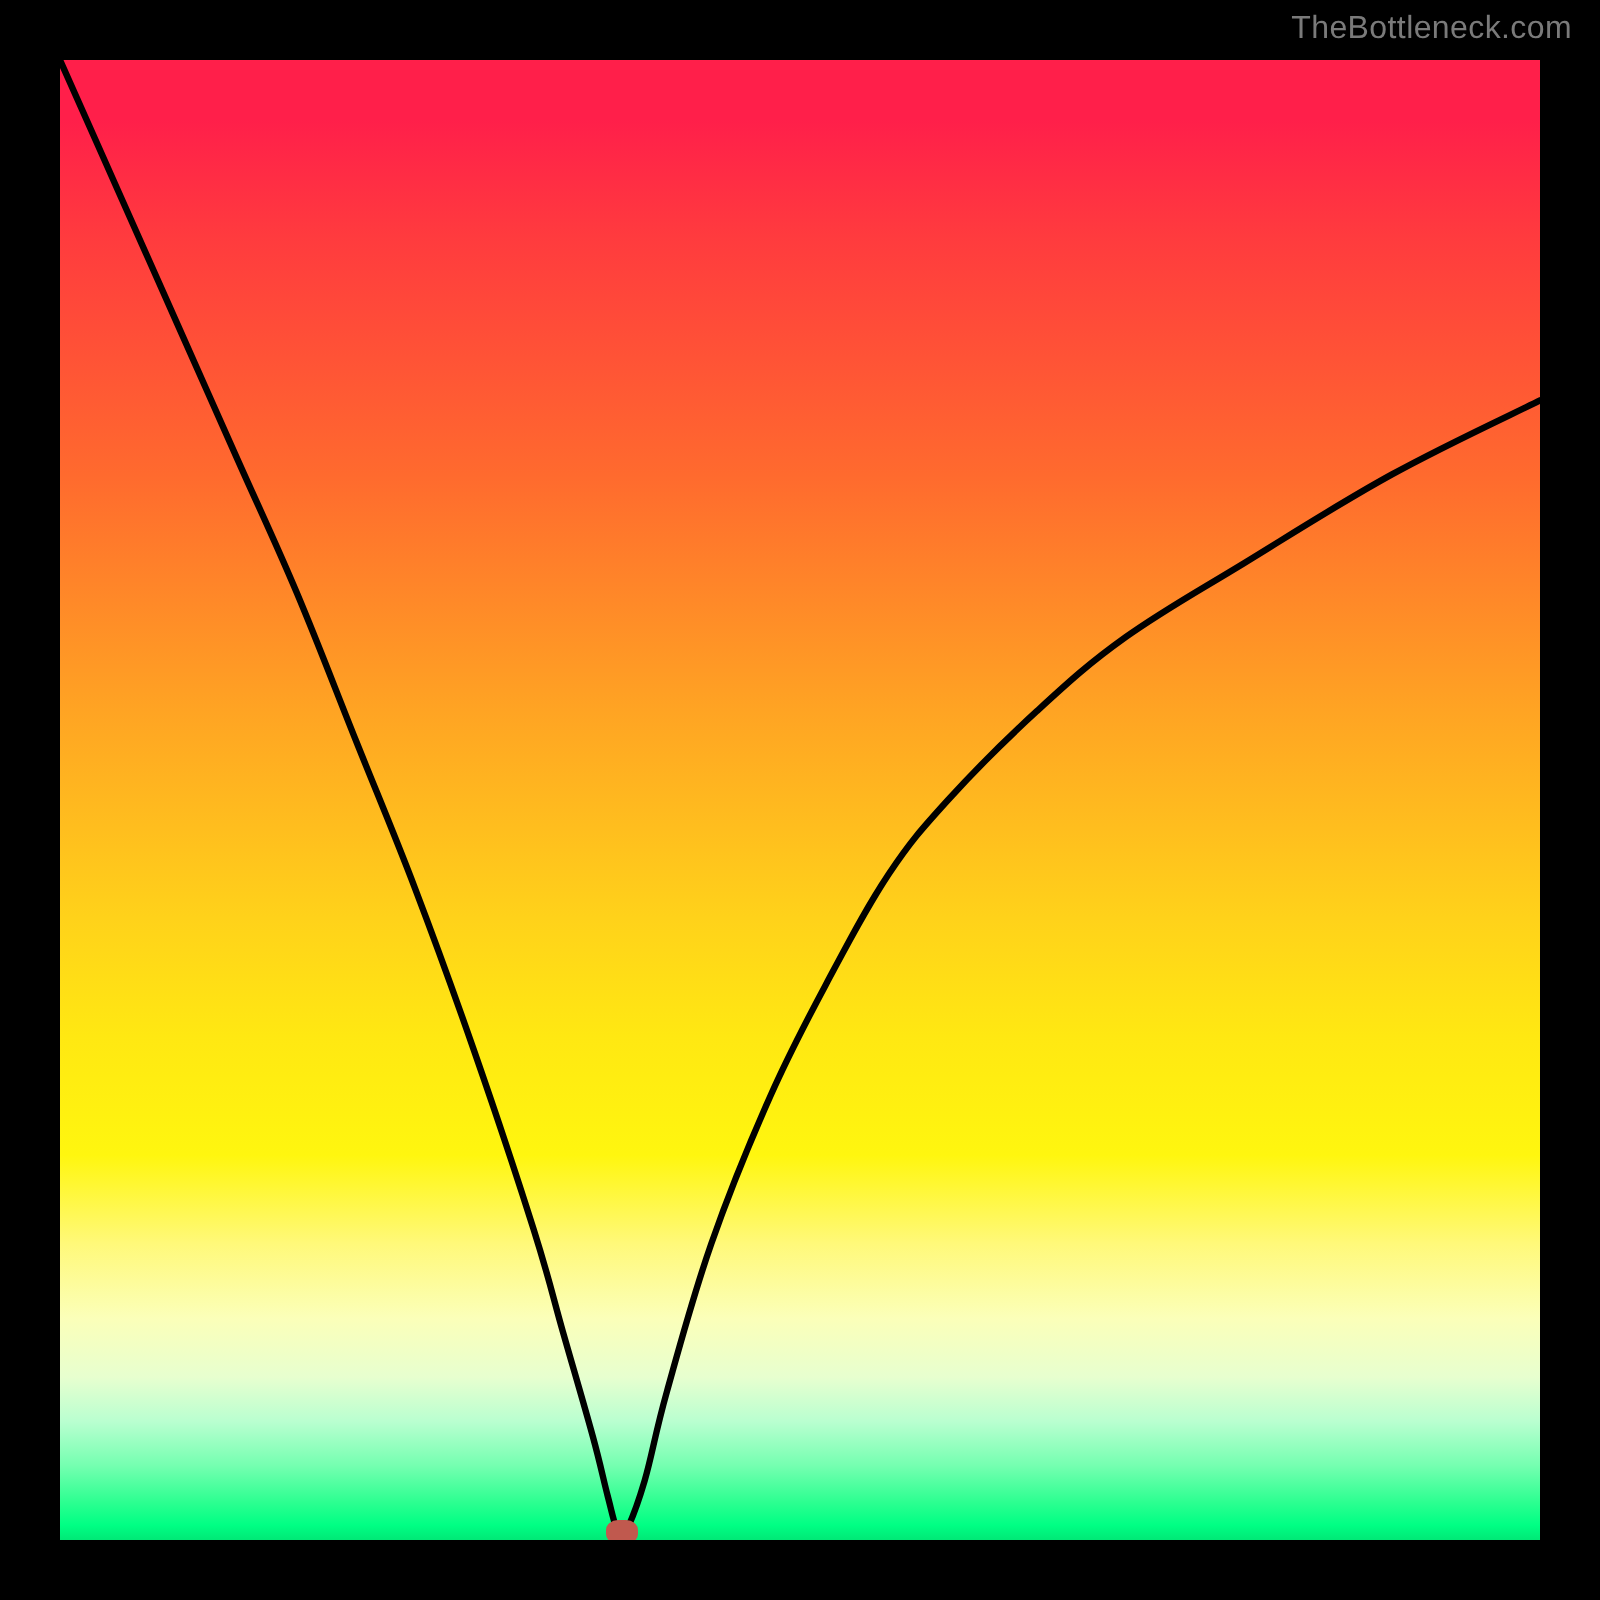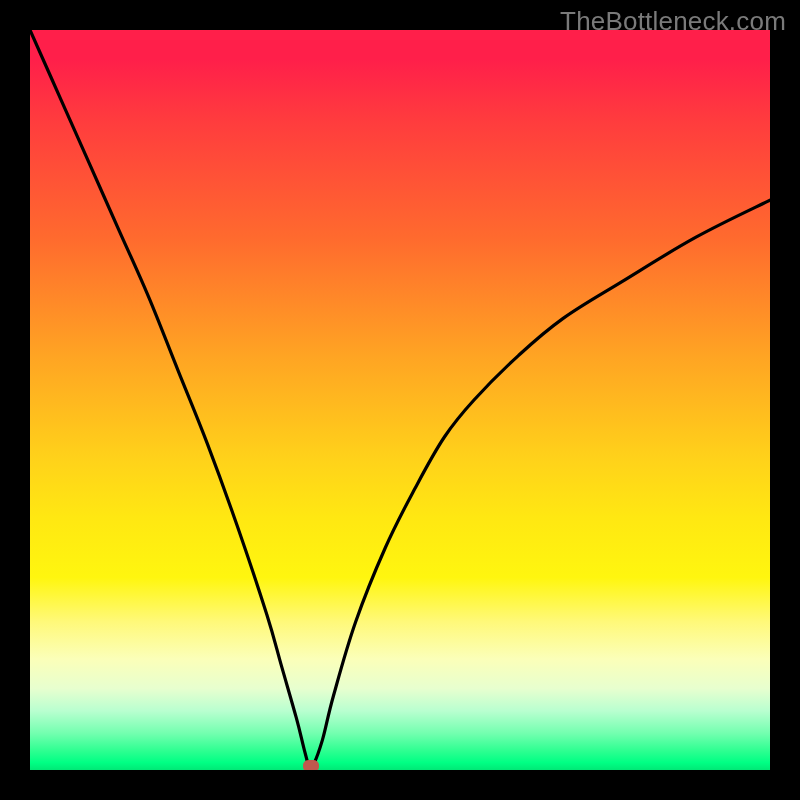--- a/index.html
+++ b/index.html
@@ -11,21 +11,21 @@
     height: 800px;
     background: #000;
     position: relative;
   }
 
   .watermark {
     position: absolute;
     top: 6px;
     right: 14px;
     color: #7a7a7a;
-    font-size: 26px;
+    font-size: 16px;
     font-weight: 400;
     letter-spacing: 0.2px;
     z-index: 10;
   }
 
   .plot {
     position: absolute;
     left: 30px;
     top: 30px;
     width: 740px;

